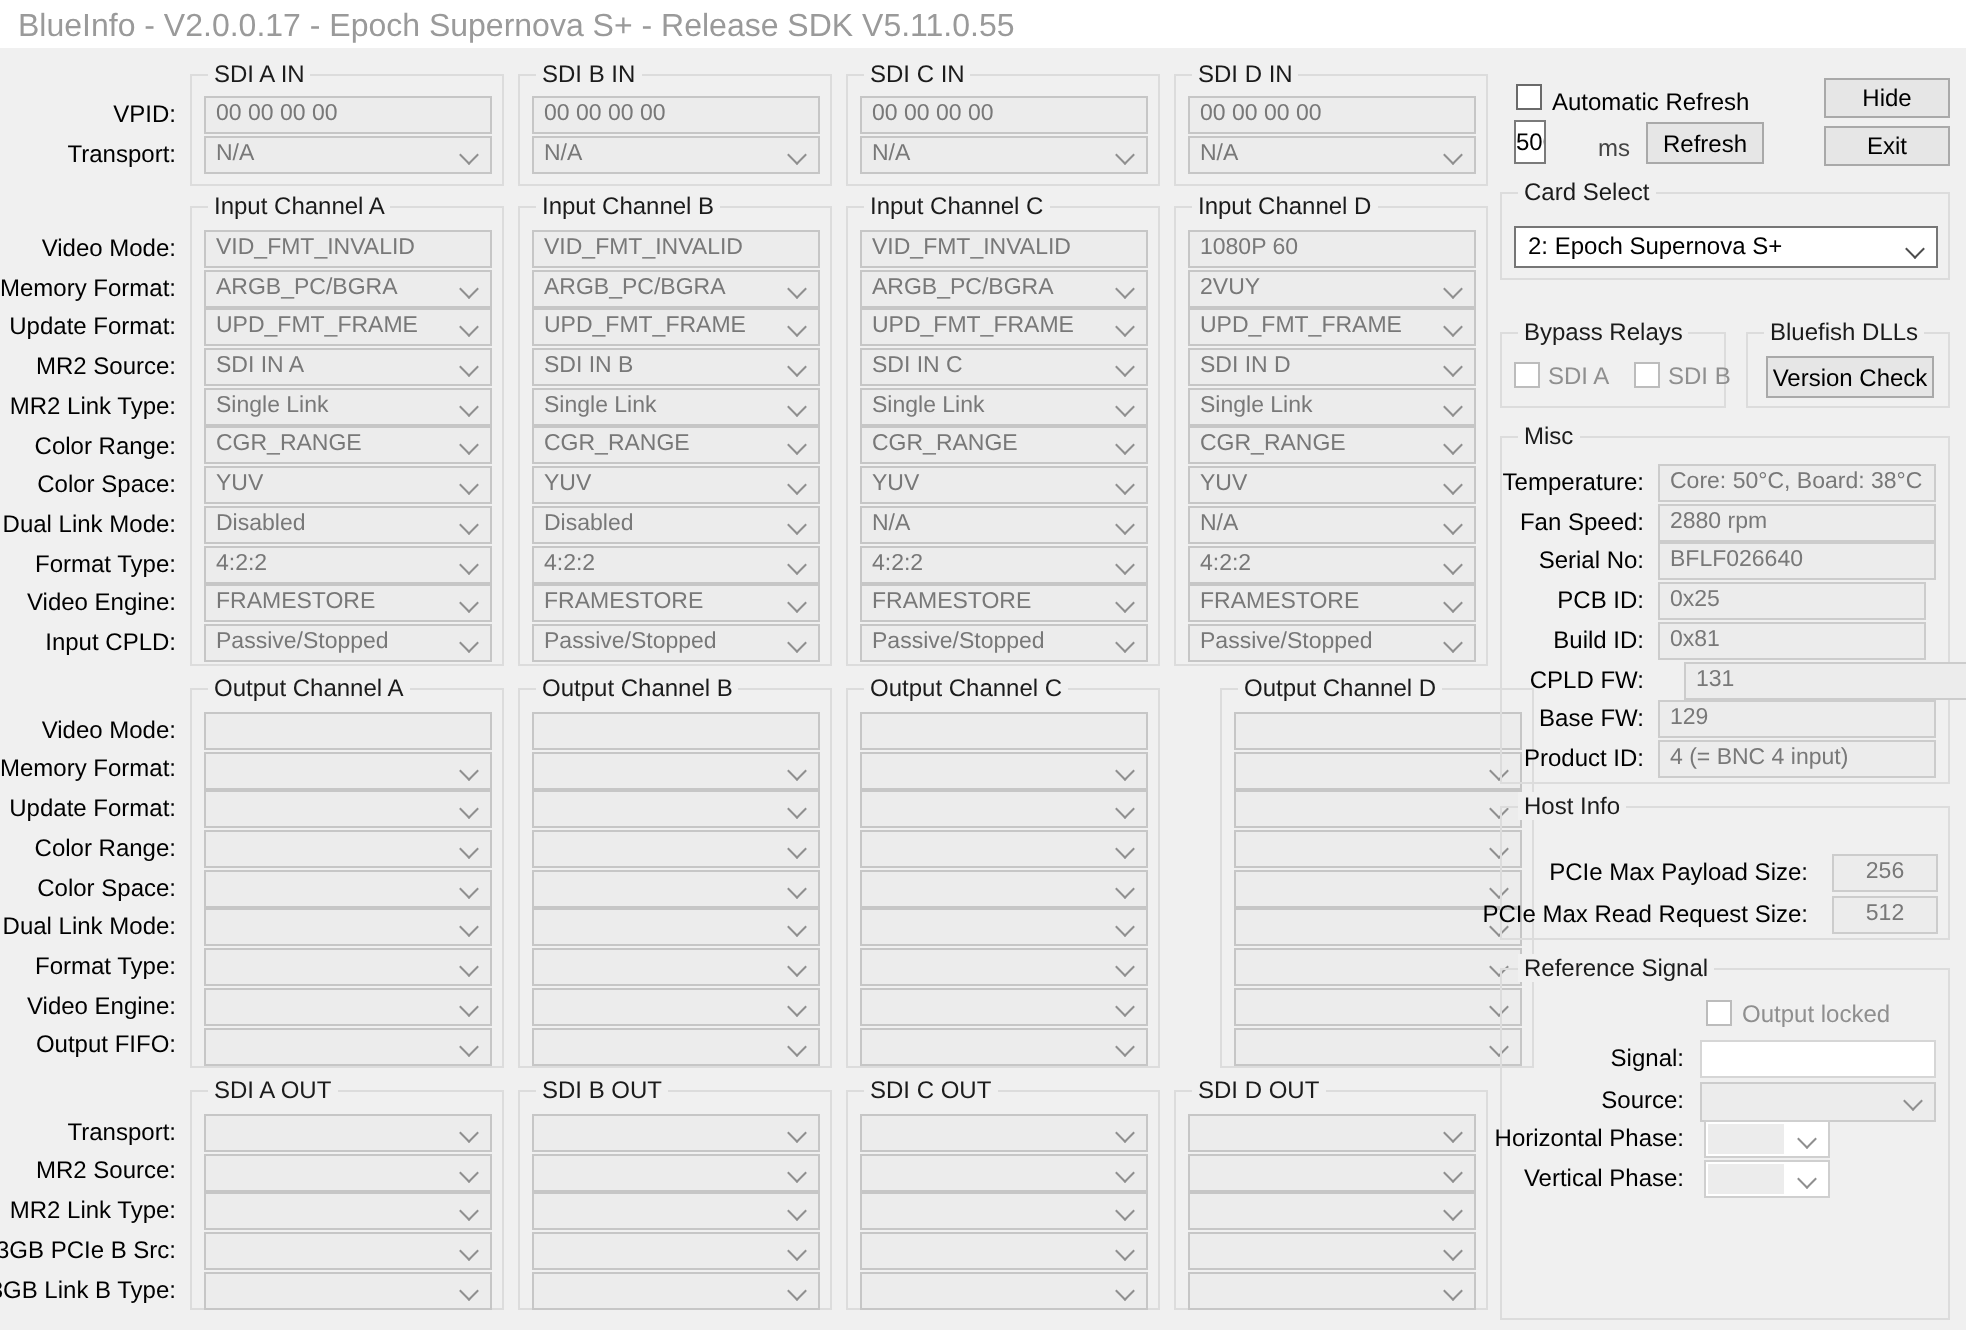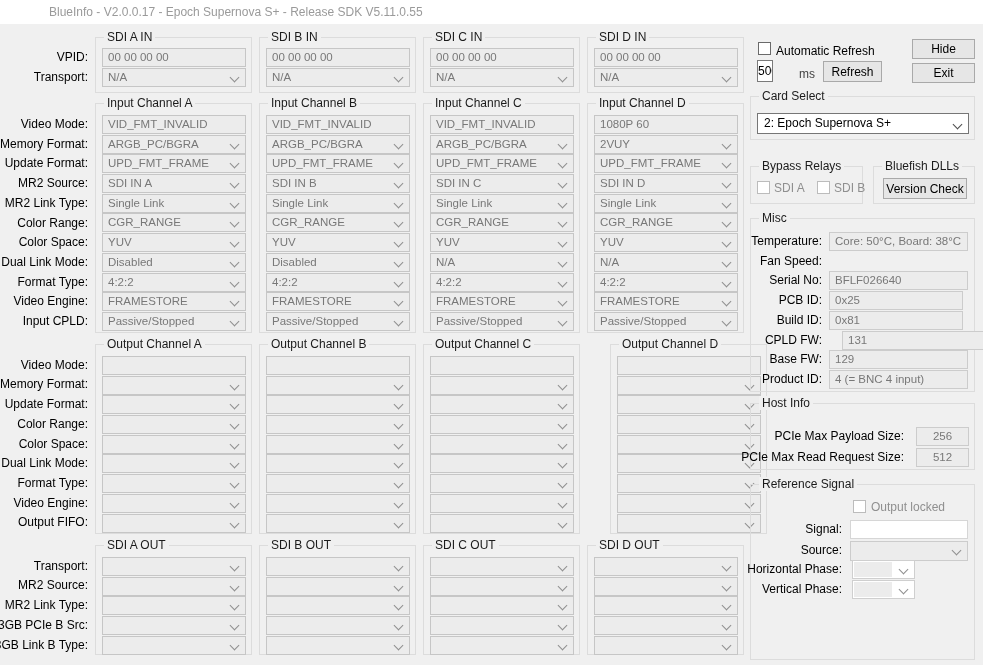--- a/index.html
+++ b/index.html
@@ -1,19 +1,19 @@
 <!DOCTYPE html>
 <html><head>
 <meta charset="utf-8">
 <style>
   html,body{margin:0;padding:0;background:#f0f0f0;}
   .win{position:relative;width:983px;height:665px;background:#f0f0f0;
        font-family:"Liberation Sans",sans-serif;font-size:12px;color:#000;overflow:hidden;}
   .titlebar{position:absolute;left:0;top:0;width:983px;height:24px;background:#ffffff;}
-  .titlebar .ttl{position:absolute;left:9px;top:5px;font-size:12px;color:#9a9a9a;white-space:nowrap;margin-left:40px;}
+  .titlebar .ttl{position:absolute;left:9px;top:5px;font-size:16px;color:#9a9a9a;white-space:nowrap;}
 
   .llabel{position:absolute;right:895px;white-space:nowrap;line-height:15px;color:#000;}
 
   .grp{position:absolute;box-sizing:border-box;border:1px solid #dcdcdc;}
   .gtitle{position:absolute;top:-8px;left:8px;background:#f0f0f0;padding:0 3px;
           font-size:12px;color:#1b1b1b;white-space:nowrap;line-height:14px;}
   .pt10{padding-top:10px;} .pt11{padding-top:11px;}
 
   .field,.combo{position:relative;box-sizing:border-box;height:19px;margin:0 5px 0.7px 6px;
         background:#ececec;border:1px solid #c6c6c6;color:#787878;font-size:11.5px;
@@ -376,20 +376,21 @@
   <div class="grp" style="left:873px;top:166px;width:102px;height:38px">
     <span class="gtitle">Bluefish DLLs</span>
     <div class="btn" style="left:9px;top:11px;width:84px;height:21px">Version Check</div>
   </div>
 
   <div class="grp" style="left:750px;top:218px;width:225px;height:174px">
     <span class="gtitle">Misc</span>
     <span class="rlabel" style="right:152px;top:15px">Temperature:</span>
     <div class="rfield" style="left:78px;top:13px;width:139px">Core: 50°C, Board: 38°C</div>
     <span class="rlabel" style="right:152px;top:34.7px">Fan Speed:</span>
+    <div class="rfield" style="left:78px;top:32.7px;width:139px">2880 rpm</div>
     <span class="rlabel" style="right:152px;top:54.4px">Serial No:</span>
     <div class="rfield" style="left:78px;top:52.4px;width:139px">BFLF026640</div>
     <span class="rlabel" style="right:152px;top:74.1px">PCB ID:</span>
     <div class="rfield" style="left:78px;top:72.1px;width:134px">0x25</div>
     <span class="rlabel" style="right:152px;top:93.8px">Build ID:</span>
     <div class="rfield" style="left:78px;top:91.8px;width:134px">0x81</div>
     <span class="rlabel" style="right:152px;top:113.5px">CPLD FW:</span>
     <div class="rfield" style="left:91px;top:111.5px;width:157px">131</div>
     <span class="rlabel" style="right:152px;top:133.2px">Base FW:</span>
     <div class="rfield" style="left:78px;top:131.2px;width:139px">129</div>

